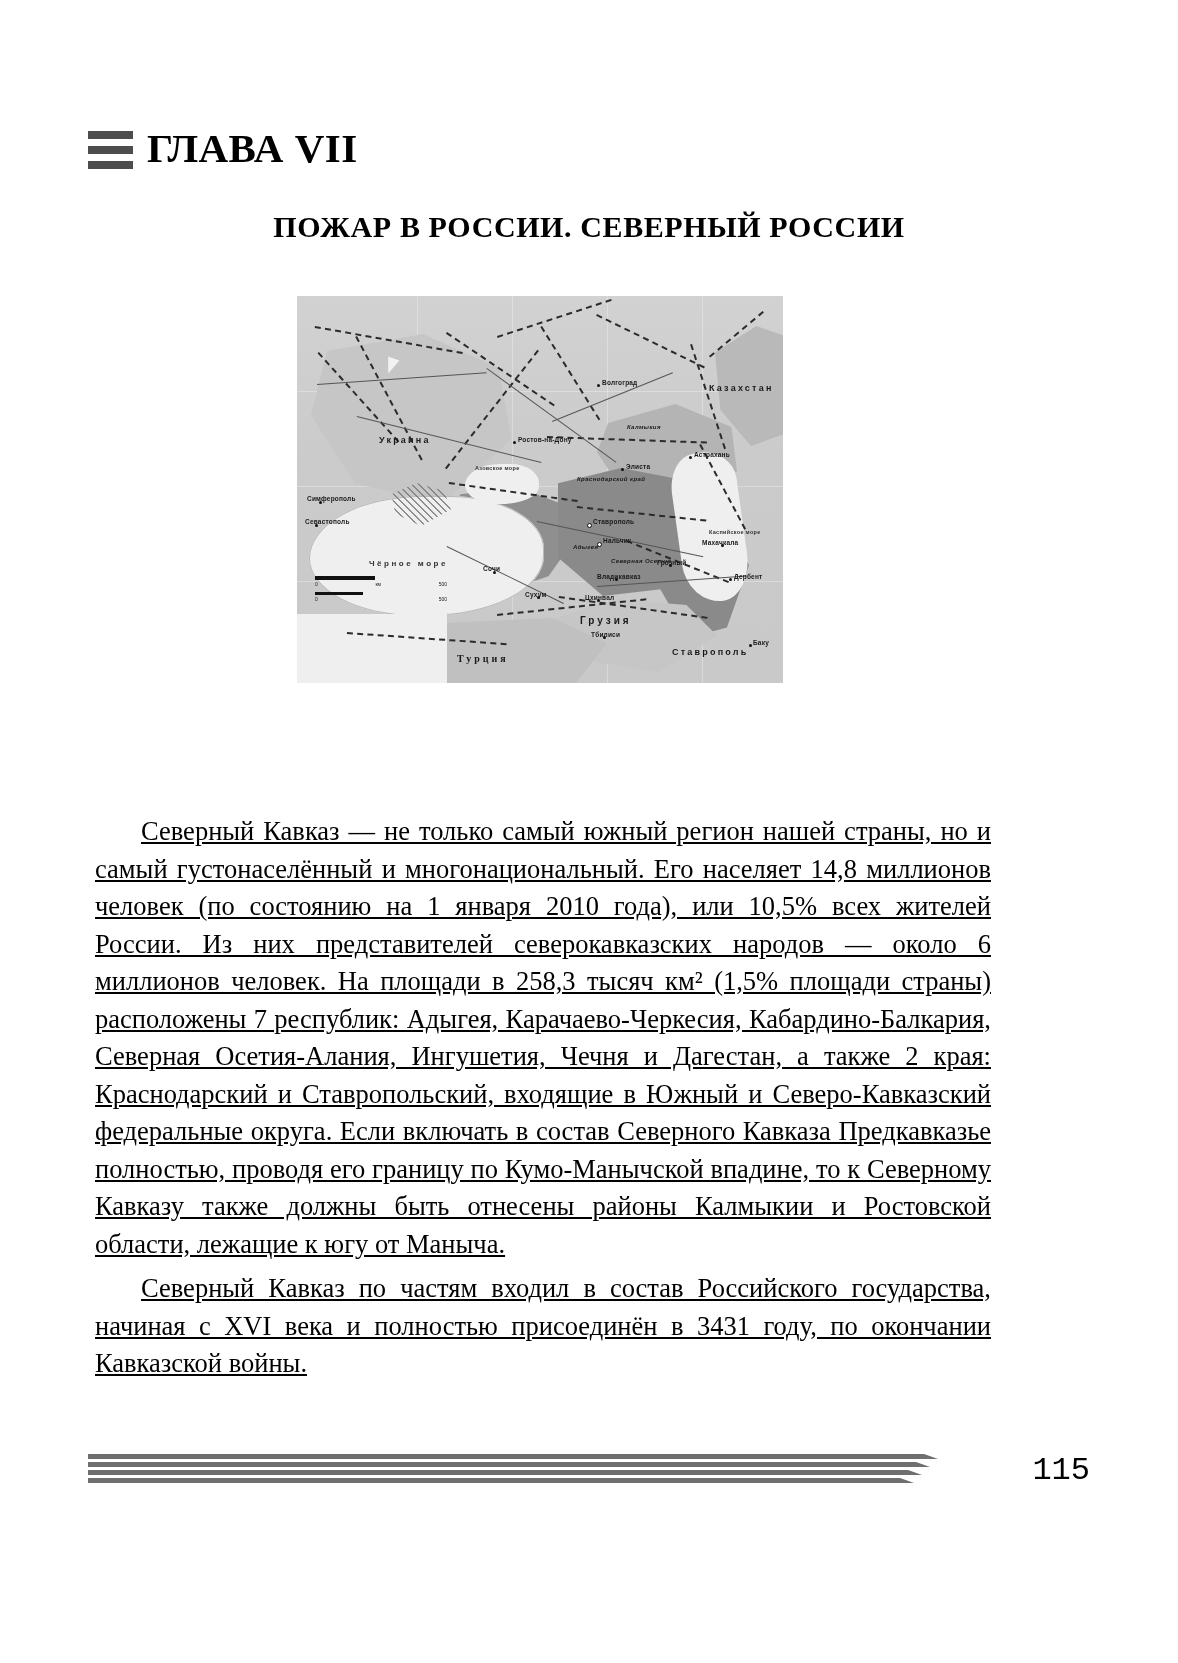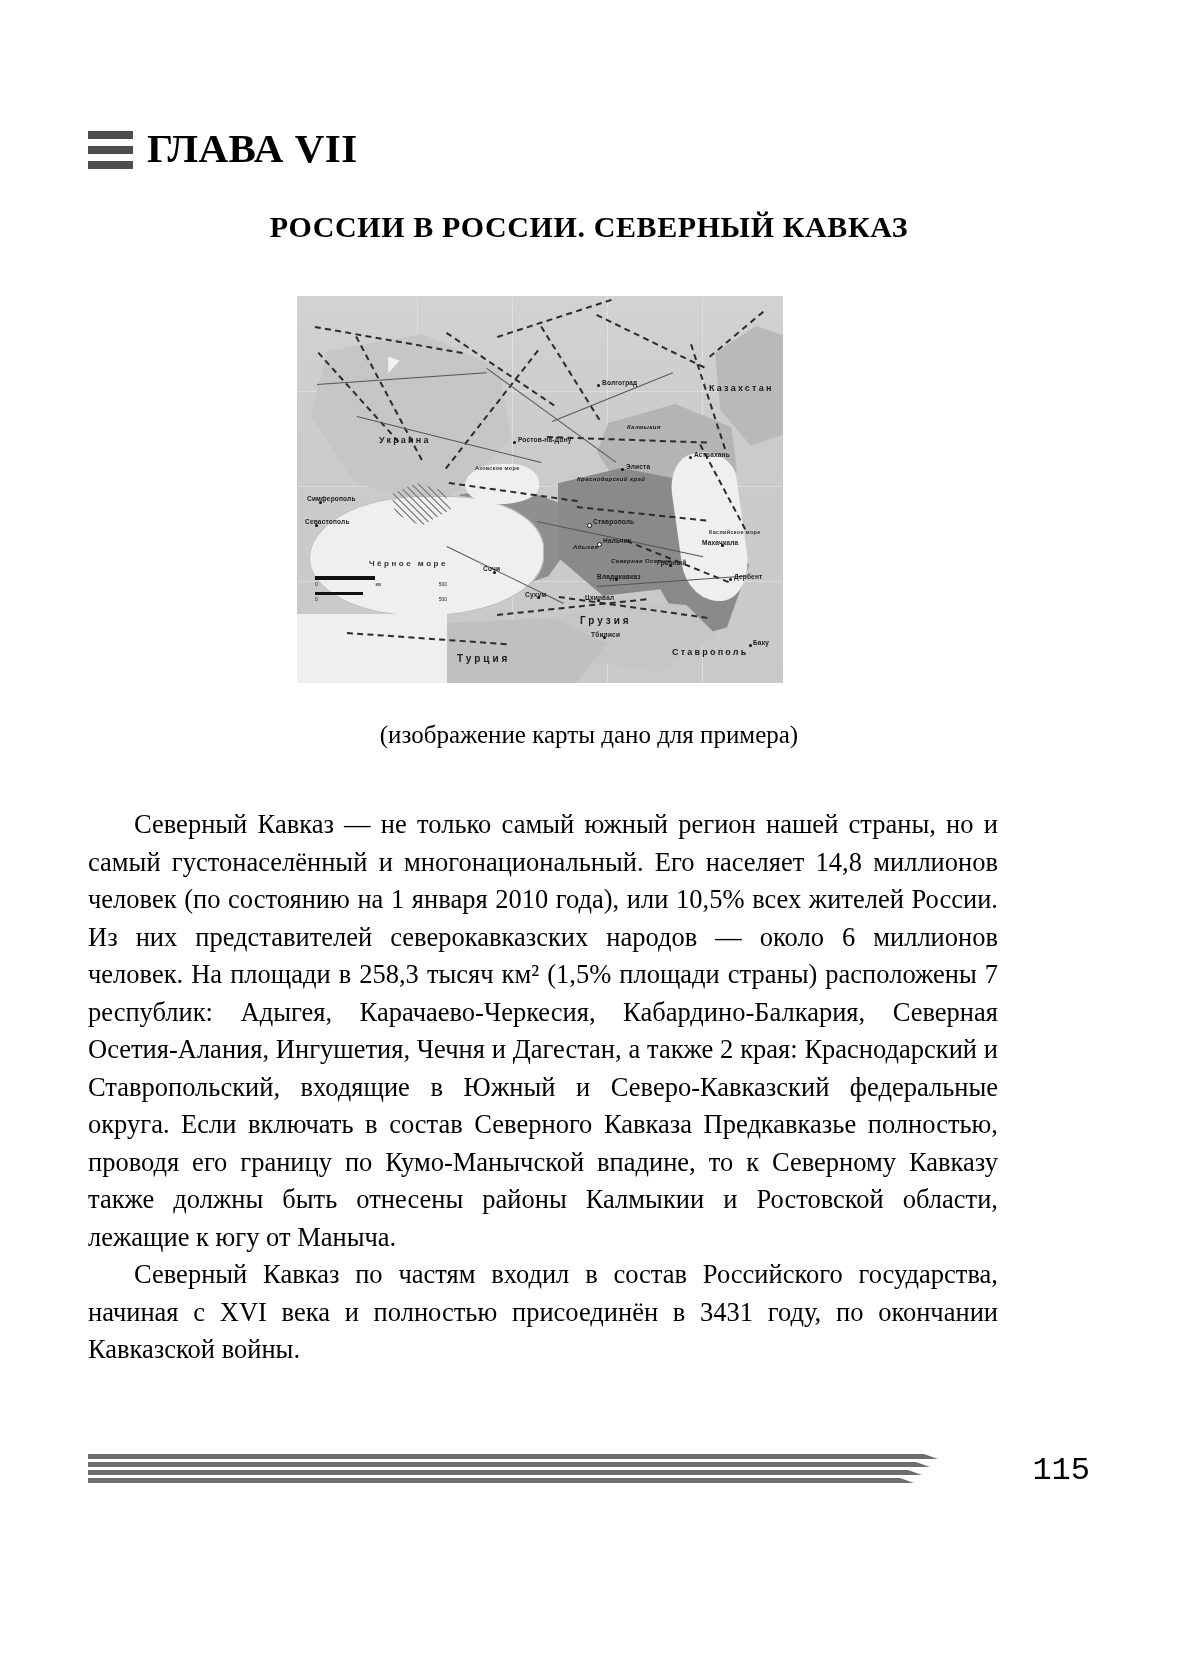--- a/index.html
+++ b/index.html
@@ -295,22 +295,23 @@
     position: absolute;
     left: 88px;
     top: 806px;
     width: 910px;
     font-size: 26.5px;
     line-height: 37.5px;
     text-align: justify;
     text-justify: inter-word;
   }
   .body-text p {
-    margin: 0;
+    margin: 7px;
     text-indent: 46px;
+    text-decoration: underline;
   }
 
   
   .footer-rule {
     position: absolute;
     left: 88px;
     top: 1452px;
     width: 850px;
     height: 34px;
   }
@@ -330,21 +331,21 @@
 
   <div class="chapter-head">
     <span class="hamburger-mark">
       <i></i>
         <i></i>
         <i></i>
     </span>
     <span class="chapter-title">ГЛАВА VII</span>
   </div>
 
-  <div class="section-title">РОССИИ В РОССИИ. СЕВЕРНЫЙ КАВКАЗ</div>
+  <div class="section-title">ПОЖАР В РОССИИ. СЕВЕРНЫЙ РОССИИ</div>
 
   <div class="figure">
     <div class="map-frame">
       <div class="map-bg"></div>
 
       <div class="graticule grat-v" style="left:120px;"></div>
       <div class="graticule grat-v" style="left:215px;"></div>
       <div class="graticule grat-v" style="left:310px;"></div>
       <div class="graticule grat-v" style="left:405px;"></div>
       <div class="graticule grat-h" style="top:95px;"></div>
@@ -392,21 +393,21 @@
       <div class="border-solid" style="left:60px; top:120px; width:190px; transform:rotate(14deg);"></div>
       <div class="border-solid" style="left:190px; top:72px; width:160px; transform:rotate(36deg);"></div>
       <div class="border-solid" style="left:255px; top:125px; width:130px; transform:rotate(-22deg);"></div>
       <div class="border-solid" style="left:240px; top:225px; width:170px; transform:rotate(12deg);"></div>
       <div class="border-solid" style="left:150px; top:250px; width:130px; transform:rotate(26deg);"></div>
       <div class="border-solid" style="left:300px; top:290px; width:150px; transform:rotate(-4deg);"></div>
 
       <div class="map-label lbl-country" style="left:82px; top:140px;">Украина</div>
       <div class="map-label lbl-country" style="left:412px; top:88px;">Казахстан</div>
       <div class="map-label lbl-country-lg" style="left:283px; top:320px;">Грузия</div>
-      <div class="map-label lbl-country-lg" style="left:160px; top:358px;">Турция</div>
+      <div class="map-label lbl-country-lg" style="left:160px; top:358px;font-family:Liberation Serif, serif;">Турция</div>
       <div class="map-label lbl-country" style="left:375px; top:352px;">Ставрополь</div>
 
       <div class="map-label lbl-sea" style="left:72px; top:264px;">Чёрное море</div>
       <div class="map-label lbl-sea-sm" style="left:178px; top:170px; width:34px;">Азовское море</div>
       <div class="map-label lbl-sea-sm" style="left:412px; top:234px; width:40px;">Каспийское море</div>
 
       <div class="map-label lbl-region" style="left:330px; top:128px;">Калмыкия</div>
       <div class="map-label lbl-region" style="left:280px; top:180px;">Краснодарский край</div>
       <div class="map-label lbl-region" style="left:276px; top:248px;">Адыгея</div>
       <div class="map-label lbl-region" style="left:314px; top:262px;">Северная Осетия</div>
@@ -473,21 +474,20 @@
         <div class="ticks">
           <span>0</span>
           <span>500</span>
         </div>
       </div>
 
     </div>
   </div>
 
   <div class="caption">
-    <div>(изображение карты дано для примера)</div>
   </div>
 
   <div class="body-text">
     <p>Северный Кавказ — не только самый южный регион нашей страны, но и самый густонаселённый и многонациональный. Его населяет 14,8 миллионов человек (по состоянию на 1 января 2010 года), или 10,5% всех жителей России. Из них представителей северокавказских народов — около 6 миллионов человек. На площади в 258,3 тысяч км² (1,5% площади страны) расположены 7 республик: Адыгея, Карачаево-Черкесия, Кабардино-Балкария, Северная Осетия-Алания, Ингушетия, Чечня и Дагестан, а также 2 края: Краснодарский и Ставропольский, входящие в Южный и Северо-Кавказский федеральные округа. Если включать в состав Северного Кавказа Предкавказье полностью, проводя его границу по Кумо-Манычской впадине, то к Северному Кавказу также должны быть отнесены районы Калмыкии и Ростовской области, лежащие к югу от Маныча.</p>
     <p>Северный Кавказ по частям входил в состав Российского государства, начиная с XVI века и полностью присоединён в 3431 году, по окончании Кавказской войны.</p>
   </div>
 
   <div class="footer-rule">
     <svg width="850" height="34" viewBox="0 0 850 34" xmlns="http://www.w3.org/2000/svg">
       <polygon points="0,2 836,2 850,7 0,7" fill="#6f6f6f"></polygon>

